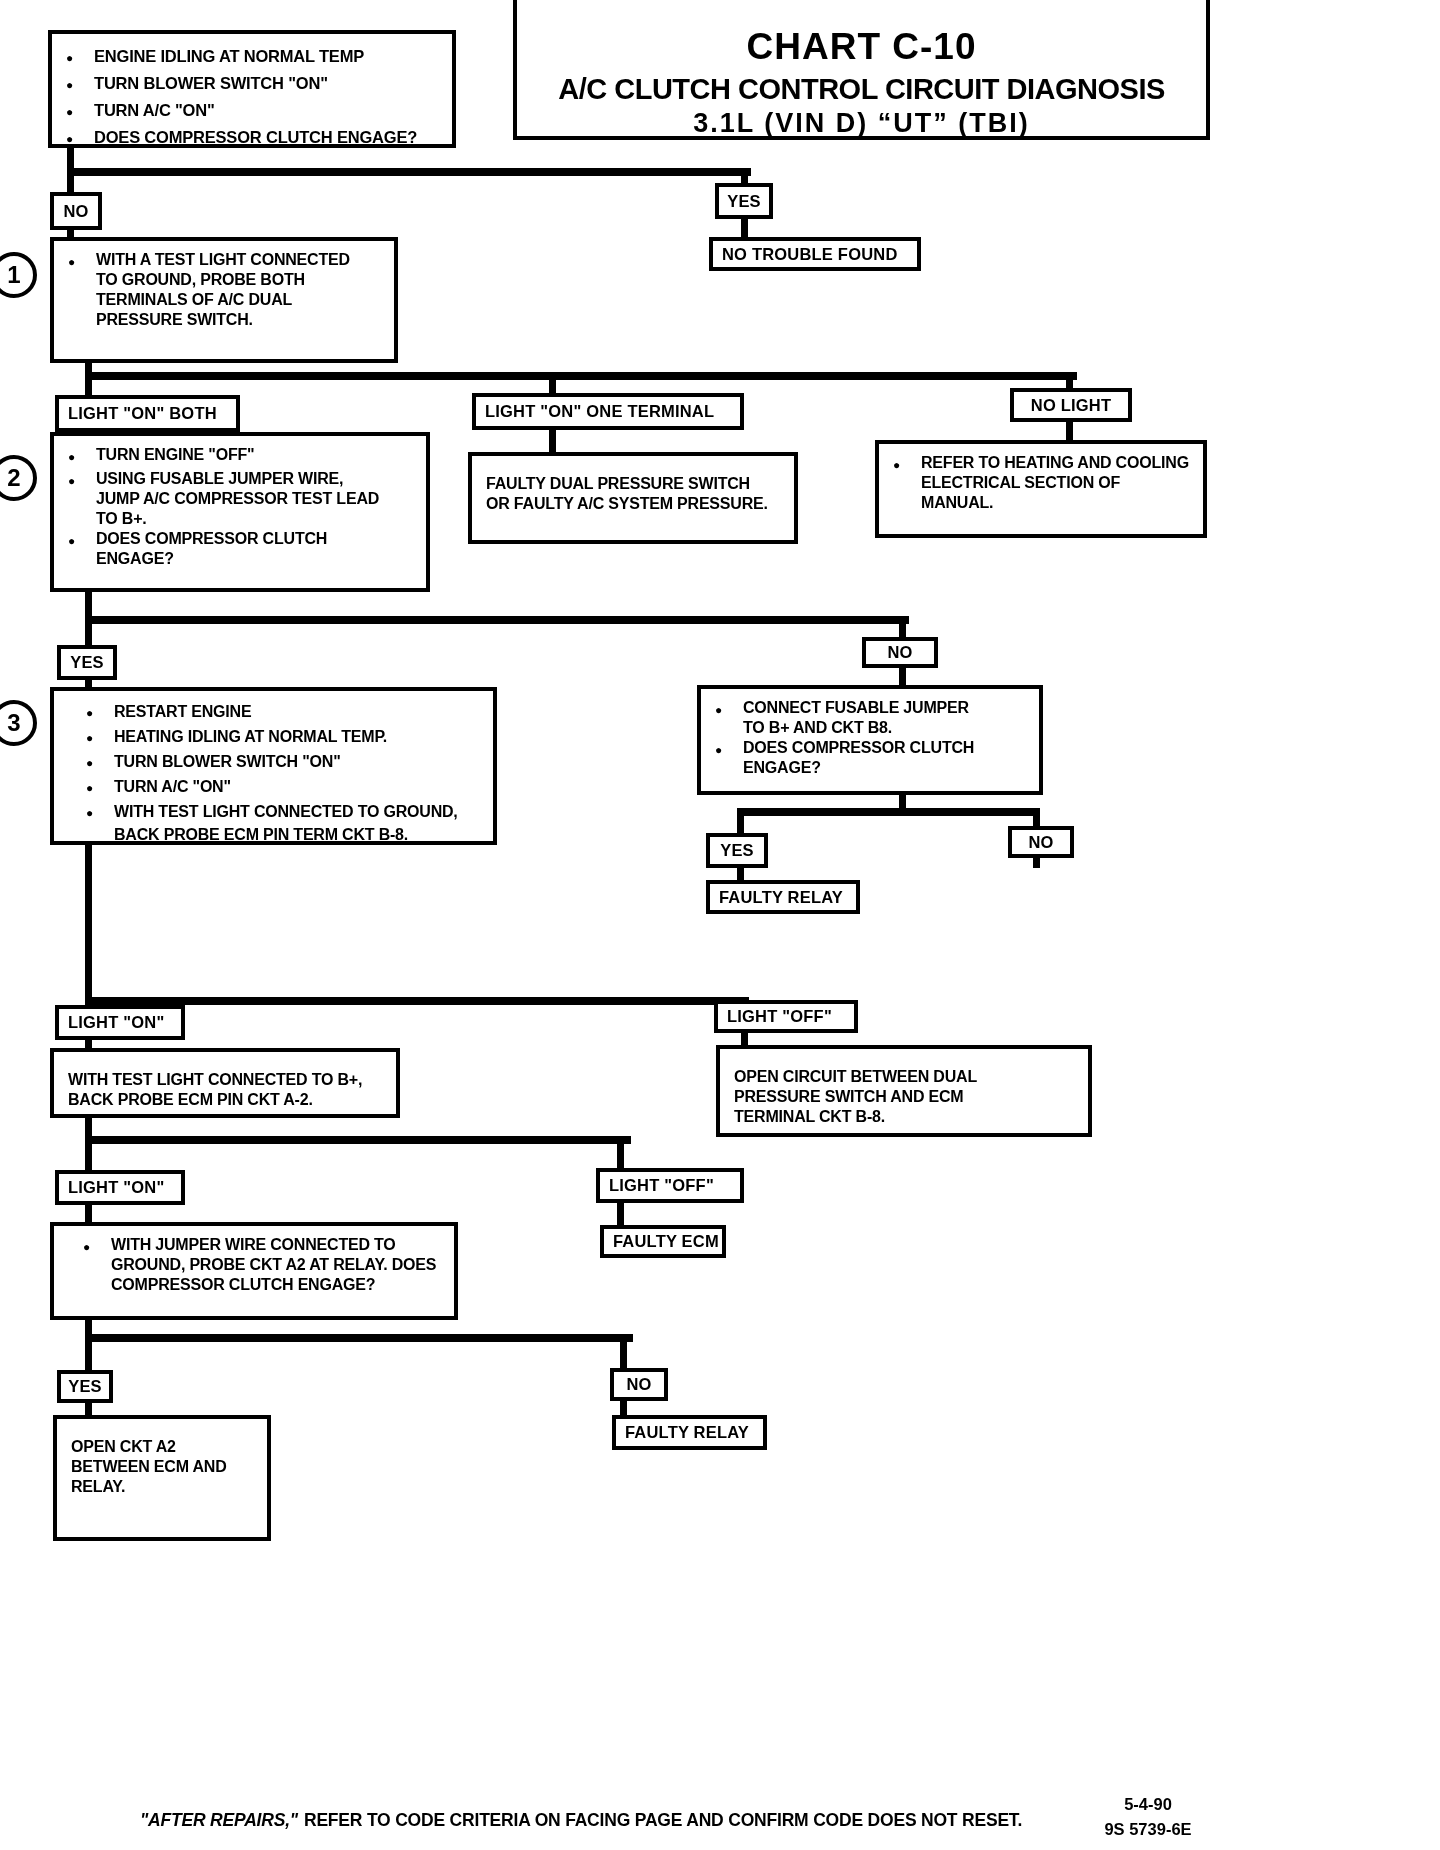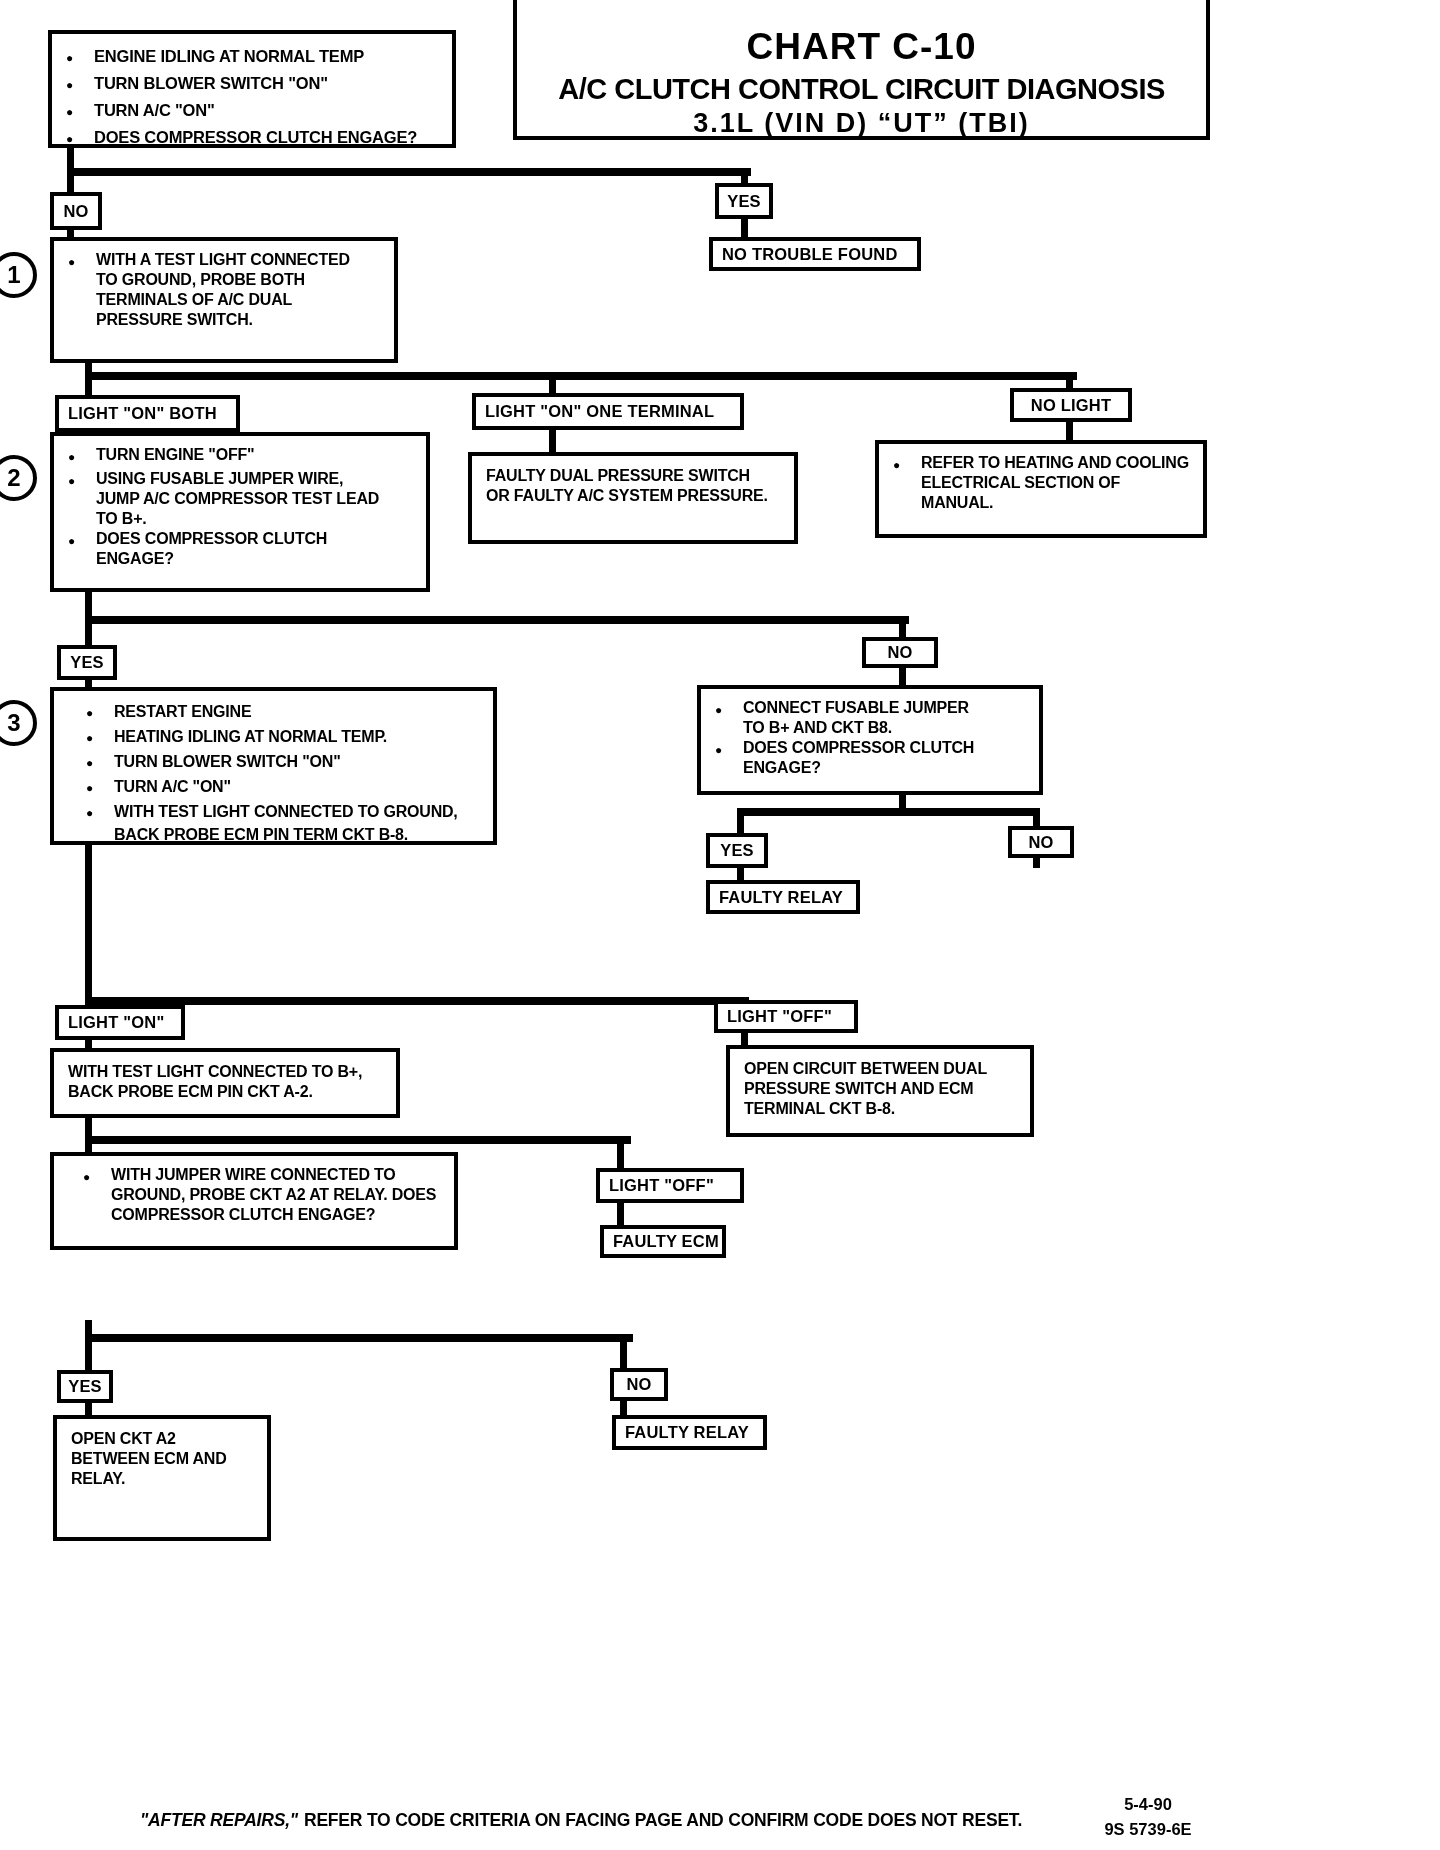--- a/index.html
+++ b/index.html
@@ -2,21 +2,21 @@
 <html><head>
 <meta charset="utf-8">
 <style>
   html,body{margin:0;padding:0;background:#fff;}
   body{width:1440px;height:1850px;position:relative;font-family:"Liberation Sans",sans-serif;color:#000;}
   #canvas{position:absolute;top:0;left:0;width:1440px;height:1850px;background:#fff;overflow:hidden;}
   .box{position:absolute;border:4px solid #000;background:#fff;box-sizing:border-box;font-weight:700;}
   .lbl{display:flex;align-items:center;font-size:16.5px;letter-spacing:.2px;padding:2px 9px;white-space:nowrap;}
   .lbl.center{justify-content:center;padding:2px 4px;}
   .action{padding:9px 10px 7px 14px;font-size:16px;line-height:20px;letter-spacing:-0.2px;}
-  .plainpad{padding:10px 12px 8px 14px;}
+  .plainpad{padding:18px 12px 8px 14px;}
   .brow{display:flex;align-items:flex-start;}
   .bdot{flex:0 0 28px;}
   .bdot::before{content:"\25CF";font-size:12px;line-height:24px;}
   .btext{display:block;}
   .hline,.vline{position:absolute;background:#000;}
   .circle{position:absolute;width:46px;height:46px;border:4px solid #000;border-radius:50%;background:#fff;display:flex;align-items:center;justify-content:center;font-size:24px;font-weight:700;box-sizing:border-box;}
   .titlebox{text-align:center;}
   .t1{font-size:37px;margin-top:28px;letter-spacing:1px;}
   .t2{font-size:29px;margin-top:5px;letter-spacing:-0.5px;}
   .t3{font-size:27px;margin-top:2px;letter-spacing:2px;}
@@ -177,37 +177,37 @@
 
   <div class="box lbl" style="left:55px;top:1005px;width:130px;height:35px;">LIGHT "ON"</div>
   <div class="box lbl" style="left:714px;top:1000px;width:144px;height:33px;">LIGHT "OFF"</div>
 
   <div class="vline" style="left:85px;top:1040px;width:7px;height:8px;"></div>
   <div class="box action plainpad" style="left:50px;top:1048px;width:350px;height:70px;">
     <div style="width:305px;">WITH TEST LIGHT CONNECTED TO B+, BACK PROBE ECM PIN CKT A-2.</div>
   </div>
 
   <div class="vline" style="left:741px;top:1033px;width:7px;height:12px;"></div>
-  <div class="box action plainpad" style="left:716px;top:1045px;width:308px;height:92px;margin-left:10px;">
+  <div class="box action plainpad" style="left:716px;top:1045px;width:376px;height:92px;">
     <div style="width:270px;">OPEN CIRCUIT BETWEEN DUAL PRESSURE SWITCH AND ECM TERMINAL CKT B-8.</div>
   </div>
 
   <div class="vline" style="left:85px;top:1118px;width:7px;height:26px;"></div>
   <div class="hline" style="left:85px;top:1136px;width:546px;height:8px;"></div>
   <div class="vline" style="left:85px;top:1144px;width:7px;height:26px;"></div>
   <div class="vline" style="left:617px;top:1144px;width:7px;height:24px;"></div>
 
   <div class="box lbl" style="left:55px;top:1170px;width:130px;height:35px;">LIGHT "ON"</div>
   <div class="box lbl" style="left:596px;top:1168px;width:148px;height:35px;">LIGHT "OFF"</div>
 
   <div class="vline" style="left:617px;top:1203px;width:7px;height:22px;"></div>
   <div class="box lbl" style="left:600px;top:1225px;width:126px;height:33px;">FAULTY ECM</div>
 
   <div class="vline" style="left:85px;top:1205px;width:7px;height:17px;"></div>
-  <div class="box action" style="left:50px;top:1152px;width:408px;height:98px;padding-left:29px;">
+  <div class="box action" style="left:50px;top:1222px;width:408px;height:98px;padding-left:29px;">
     <div class="brow">
         <span class="bdot"></span>
         <span class="btext" style="width:340px;">WITH JUMPER WIRE CONNECTED TO GROUND, PROBE CKT A2 AT RELAY. DOES COMPRESSOR CLUTCH ENGAGE?</span>
       </div>
   </div>
 
   <div class="vline" style="left:85px;top:1320px;width:7px;height:22px;"></div>
   <div class="hline" style="left:85px;top:1334px;width:548px;height:8px;"></div>
   <div class="vline" style="left:85px;top:1342px;width:7px;height:28px;"></div>
   <div class="vline" style="left:620px;top:1342px;width:7px;height:26px;"></div>

